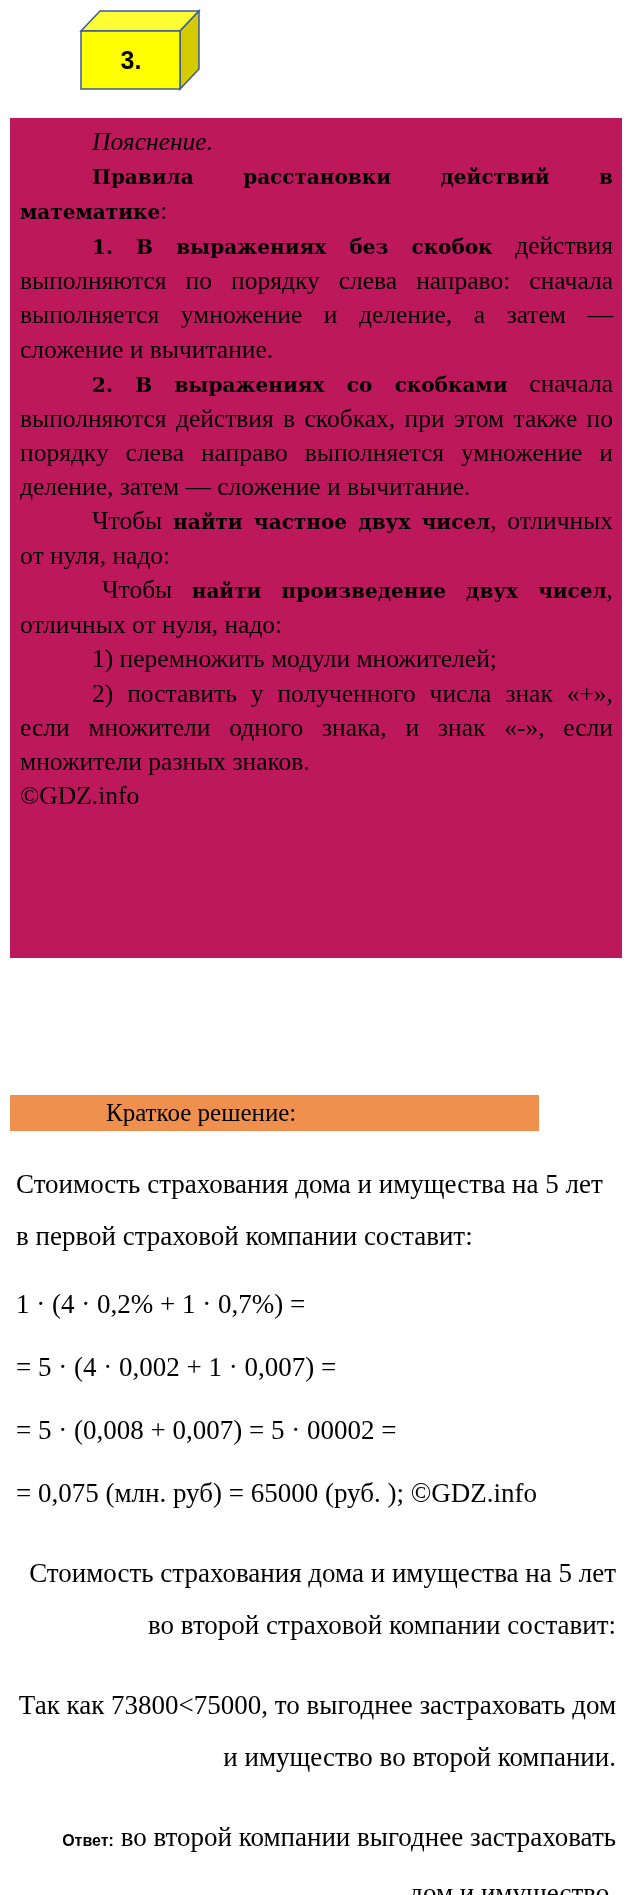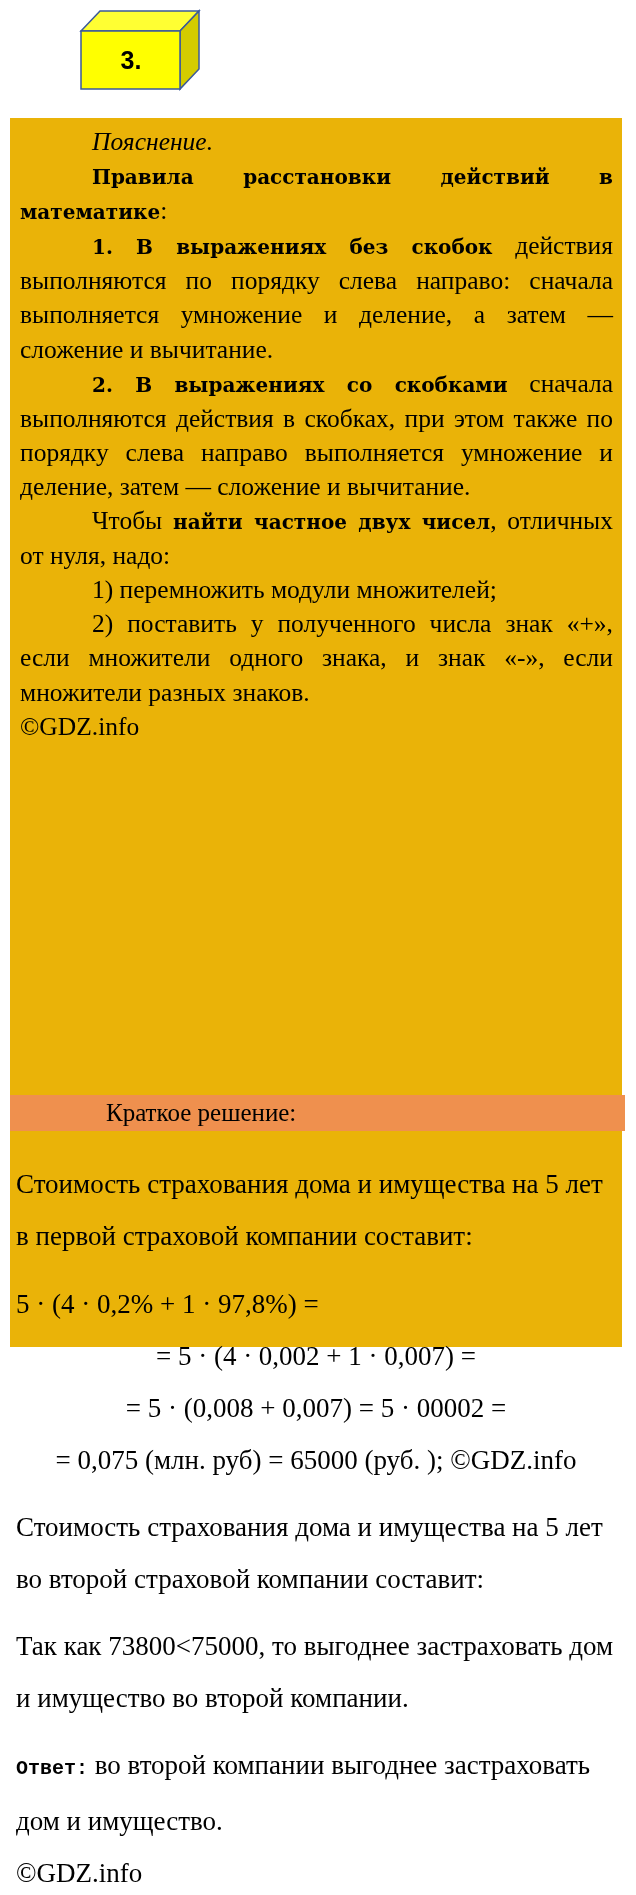--- a/index.html
+++ b/index.html
@@ -1,61 +1,62 @@
 <!DOCTYPE html>
 <html><head>
   <meta charset="utf-8">
   <style>
     html, body { margin: 0; padding: 0; background: #ffffff; }
     body { width: 636px; height: 1895px; position: relative; overflow: hidden; color: #000; }
     .cube { position: absolute; left: 78px; top: 9px; width: 124px; height: 82px; }
     .cube svg { position: absolute; left: 0; top: 0; }
     .cube-label { position: absolute; left: 3px; top: 22px; width: 100px; height: 58px; display: flex; align-items: center; justify-content: center; font-family: "Liberation Sans", sans-serif; font-weight: bold; font-size: 25px; }
-    .blue-box { position: absolute; left: 10px; top: 118px; width: 612px; height: 1229px; background: #eab308; box-sizing: border-box; padding: 7px 9px 0 10px; font-family: "Liberation Serif", serif; font-size: 25.5px; line-height: 34.1px; text-align: justify; }
+    .blue-box { position: absolute; left: 10px; top: 118px; width: 612px; height: 840px; background: #be185d; box-sizing: border-box; padding: 7px 9px 0 10px; font-family: "Liberation Serif", serif; font-size: 25.5px; line-height: 34.1px; text-align: justify; }
     .blue-box p { margin: 0; }
     .blue-box .ind { text-indent: 72px; }
     .blue-box .ind2 { text-indent: 82px; }
     .blue-box .ital { font-style: italic; text-indent: 72px; }
     .blue-box b { font-family: "DejaVu Serif", serif; font-weight: bold; font-size: 20px; }
-    .orange-bar { position: absolute; left: 10px; top: 1095px; width: 615px; height: 36px; background: #ef904e; font-family: "Liberation Serif", serif; font-size: 25px; line-height: 36px; box-sizing: border-box; padding-left: 96px; }
+    .orange-bar { position: absolute; left: 10px; top: 1095px; width: 529px; height: 36px; background: #ef904e; font-family: "Liberation Serif", serif; font-size: 25px; line-height: 36px; box-sizing: border-box; padding-left: 96px; }
     .solution { position: absolute; left: 16px; top: 1158px; width: 600px; font-family: "Liberation Serif", serif; font-size: 27px; line-height: 52px; }
     .solution p { margin: 0; }
-    .solution .gap { margin-top: 15px; }
+    .solution .gap { margin-top: 28px; text-align: right; }
     .solution .math { margin-top: 16px; margin-bottom: 0; }
-    .solution .mathline { margin-top: 0; text-align: center; }
-    .solution b { font-family: Liberation Mono, monospace; font-weight: bold; font-size: 20px; }
+    .solution .mathline { margin-top: 11px; }
+    .solution b { font-family: Liberation Sans, sans-serif; font-weight: bold; font-size: 16px; }
   </style>
 </head>
 <body>
 
 <div class="cube">
   <svg width="124" height="82" viewBox="0 0 124 82">
     <polygon points="3,22 22,2 121,2 102,22" fill="#ffff33" stroke="#3b5a9a" stroke-width="1.5"></polygon>
     <polygon points="102,22 121,2 121,60 102,80" fill="#d4cc00" stroke="#3b5a9a" stroke-width="1.5"></polygon>
     <rect x="3" y="22" width="99" height="58" fill="#ffff00" stroke="#3b5a9a" stroke-width="1.5"></rect>
   </svg>
   <div class="cube-label">3.</div>
 </div>
 
 <div class="blue-box">
   <p class="ital">Пояснение.</p>
   <p class="ind"><b>Правила расстановки действий в математике</b><span>:</span></p>
   <p class="ind"><b>1. В выражениях без скобок</b><span> действия выполняются по порядку слева направо: сначала выполняется умножение и деление, а затем — сложение и вычитание.</span></p>
   <p class="ind"><b>2. В выражениях со скобками</b><span> сначала выполняются действия в скобках, при этом также по порядку слева направо выполняется умножение и деление, затем — сложение и вычитание.</span></p>
   <p class="ind"><span>Чтобы </span><b>найти частное двух чисел</b><span>, отличных от нуля, надо:</span></p>
+  <p class="ind2"><span>Чтобы </span><b>найти произведение двух чисел</b><span>, отличных от нуля, надо:</span></p>
   <p class="ind">1) перемножить модули множителей;</p>
   <p class="ind">2) поставить у полученного числа знак «+», если множители одного знака, и знак «-», если множители разных знаков.</p>
   <p>©GDZ.info</p>
 </div>
 
 <div class="orange-bar">Краткое решение:</div>
 
 <div class="solution">
   <p>Стоимость страхования дома и имущества на 5 лет в первой страховой компании составит:</p>
-  <p class="math">5 · (4 · 0,2% + 1 · 97,8%) =</p>
+  <p class="math">1 · (4 · 0,2% + 1 · 0,7%) =</p>
   <p class="mathline">= 5 · (4 · 0,002 + 1 · 0,007) =</p>
   <p class="mathline">= 5 · (0,008 + 0,007) = 5 · 00002 =</p>
   <p class="mathline">= 0,075 (млн. руб) = 65000 (руб. ); ©GDZ.info</p>
   <p class="gap">Стоимость страхования дома и имущества на 5 лет во второй страховой компании составит:</p>
   <p class="gap">Так как 73800&lt;75000, то выгоднее застраховать дом и имущество во второй компании.</p>
   <p class="gap"><b>Ответ:</b><span> во второй компании выгоднее застраховать дом и имущество.</span></p>
   <p>©GDZ.info</p>
 </div>
 
 </body></html>

